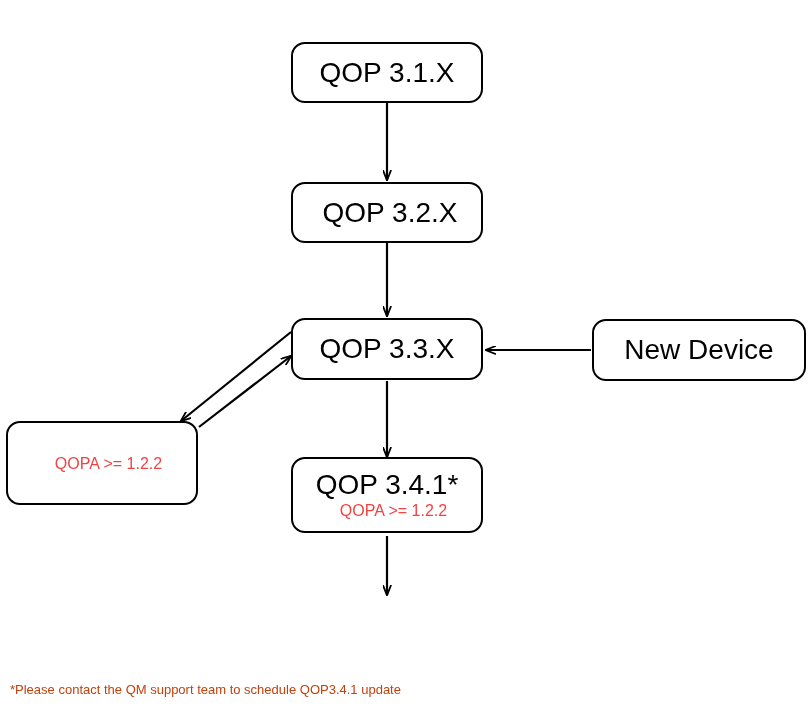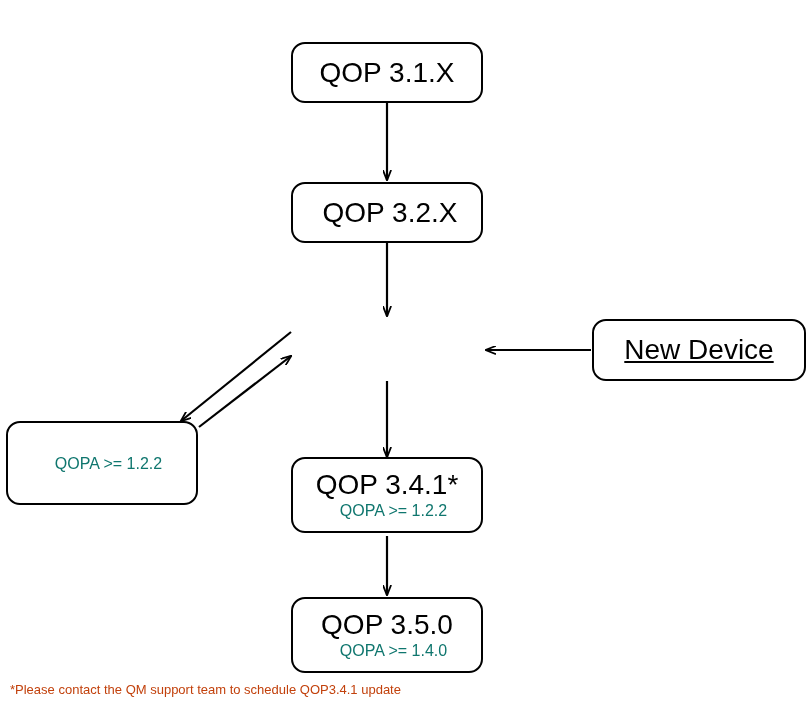--- a/index.html
+++ b/index.html
@@ -44,30 +44,30 @@
   .node-title {
     font-size: 28px;
     line-height: 1.05;
     color: #000000;
     white-space: nowrap;
     letter-spacing: 0px;
   }
   .node-sub {
     font-size: 16px;
     line-height: 1.15;
-    color: #0f766e;
+    color: #ef4444;
     white-space: nowrap;
     margin-top: 2px;
     margin-left: 13px;
   }
   
   #node-qop31x  { left: 291px; top: 42px;  width: 192px; height: 61px; }
   #node-qop32x  { left: 291px; top: 182px; width: 192px; height: 61px; padding-left: 6px; }
   #node-qop33x  { left: 291px; top: 318px; width: 192px; height: 62px; }
-  #node-newdev  { left: 592px; top: 319px; width: 214px; height: 62px; text-decoration: underline; }
+  #node-newdev  { left: 592px; top: 319px; width: 214px; height: 62px; }
   #node-qop340  { left: 6px;   top: 421px; width: 192px; height: 84px; }
   #node-qop341  { left: 291px; top: 457px; width: 192px; height: 76px; }
   #node-qop350  { left: 291px; top: 597px; width: 192px; height: 76px; }
 
   #footnote {
     position: absolute;
     left: 10px;
     top: 682px;
     font-size: 13px;
     color: #c2410c;
@@ -103,34 +103,33 @@
   </svg>
 
   <div class="node" id="node-qop31x">
     <div class="node-title">QOP 3.1.X</div>
   </div>
 
   <div class="node" id="node-qop32x">
     <div class="node-title">QOP 3.2.X</div>
   </div>
 
+  <div class="node" id="node-qop33x">
+    <div class="node-title">QOP 3.3.X</div>
+  </div>
 
   <div class="node" id="node-newdev">
     <div class="node-title">New Device</div>
   </div>
 
   <div class="node" id="node-qop340">
     <div class="node-sub">QOPA &gt;= 1.2.2</div>
   </div>
 
   <div class="node" id="node-qop341">
     <div class="node-title">QOP 3.4.1*</div>
     <div class="node-sub">QOPA &gt;= 1.2.2</div>
   </div>
 
-  <div class="node" id="node-qop350">
-    <div class="node-title">QOP 3.5.0</div>
-    <div class="node-sub">QOPA &gt;= 1.4.0</div>
-  </div>
 
   <div id="footnote">*Please contact the QM support team to schedule QOP3.4.1 update</div>
 
 </div>
 
 </body></html>

